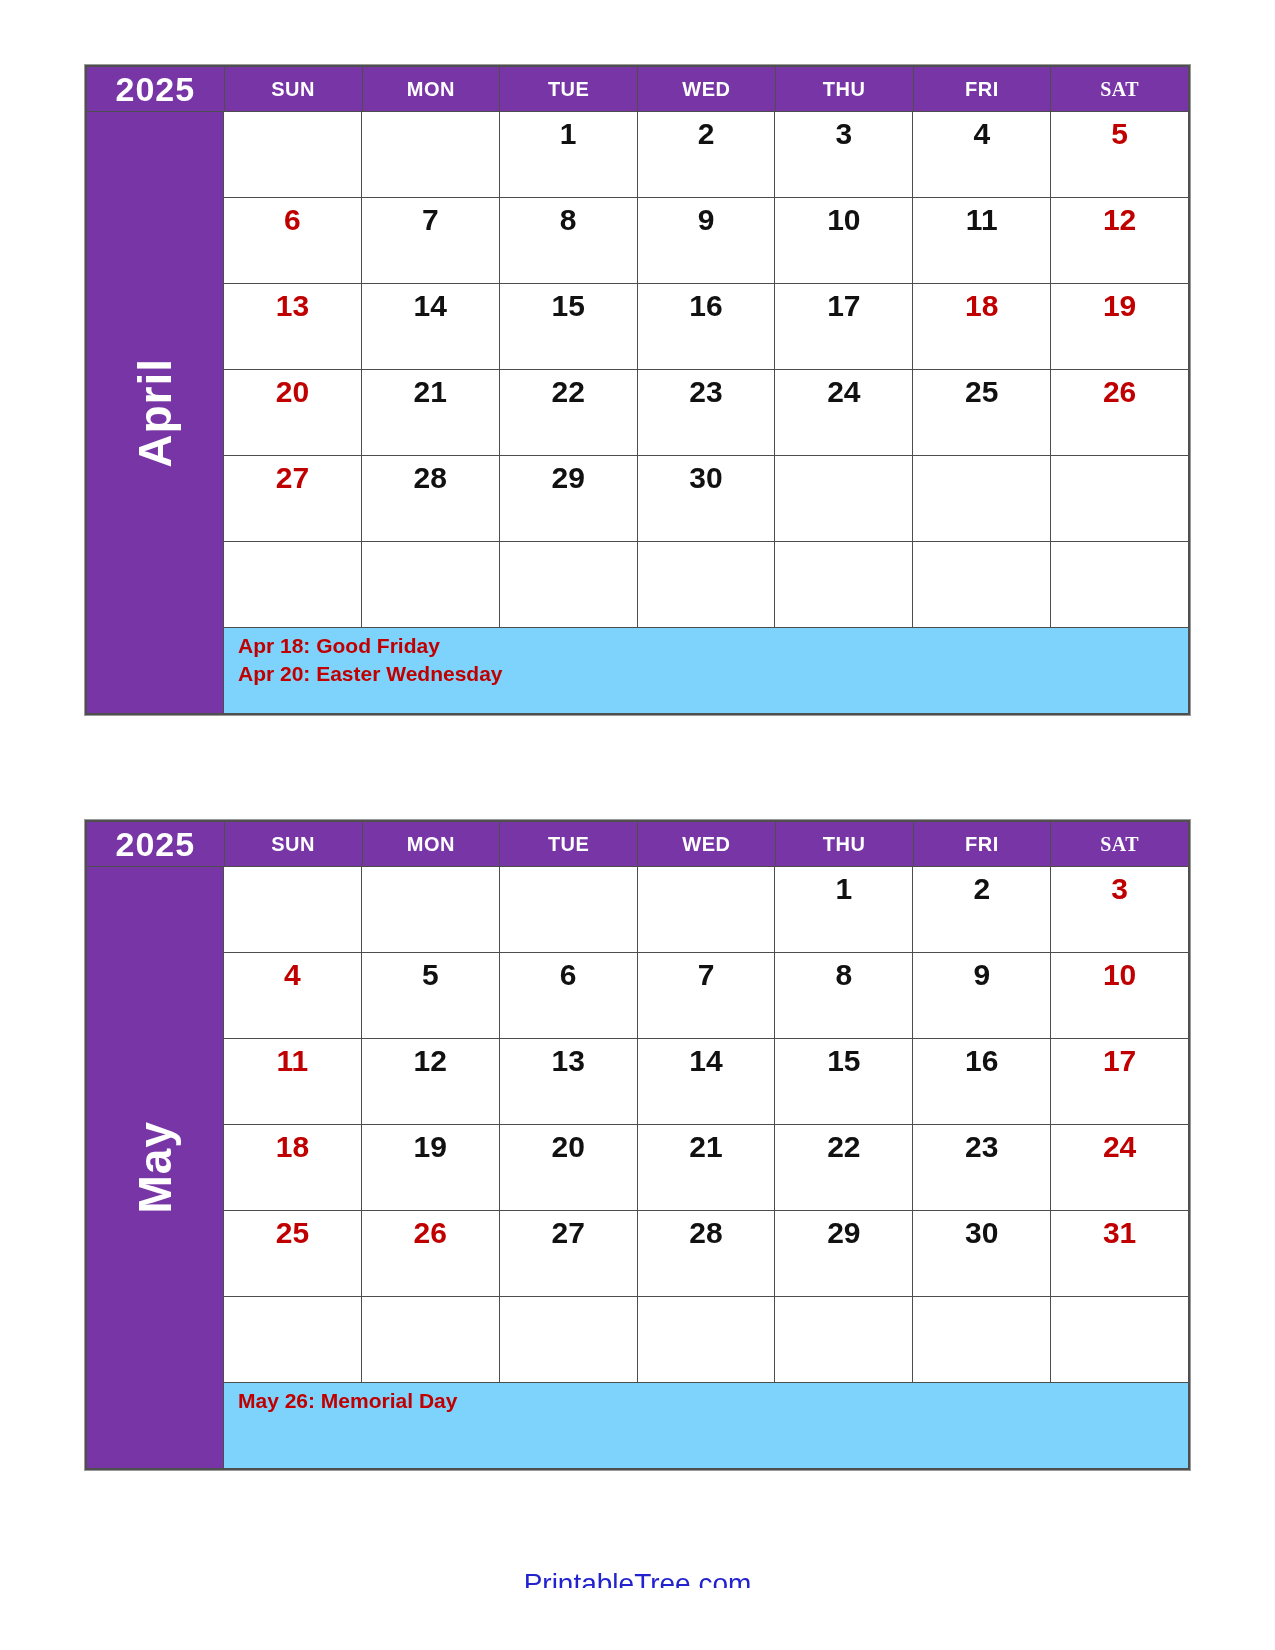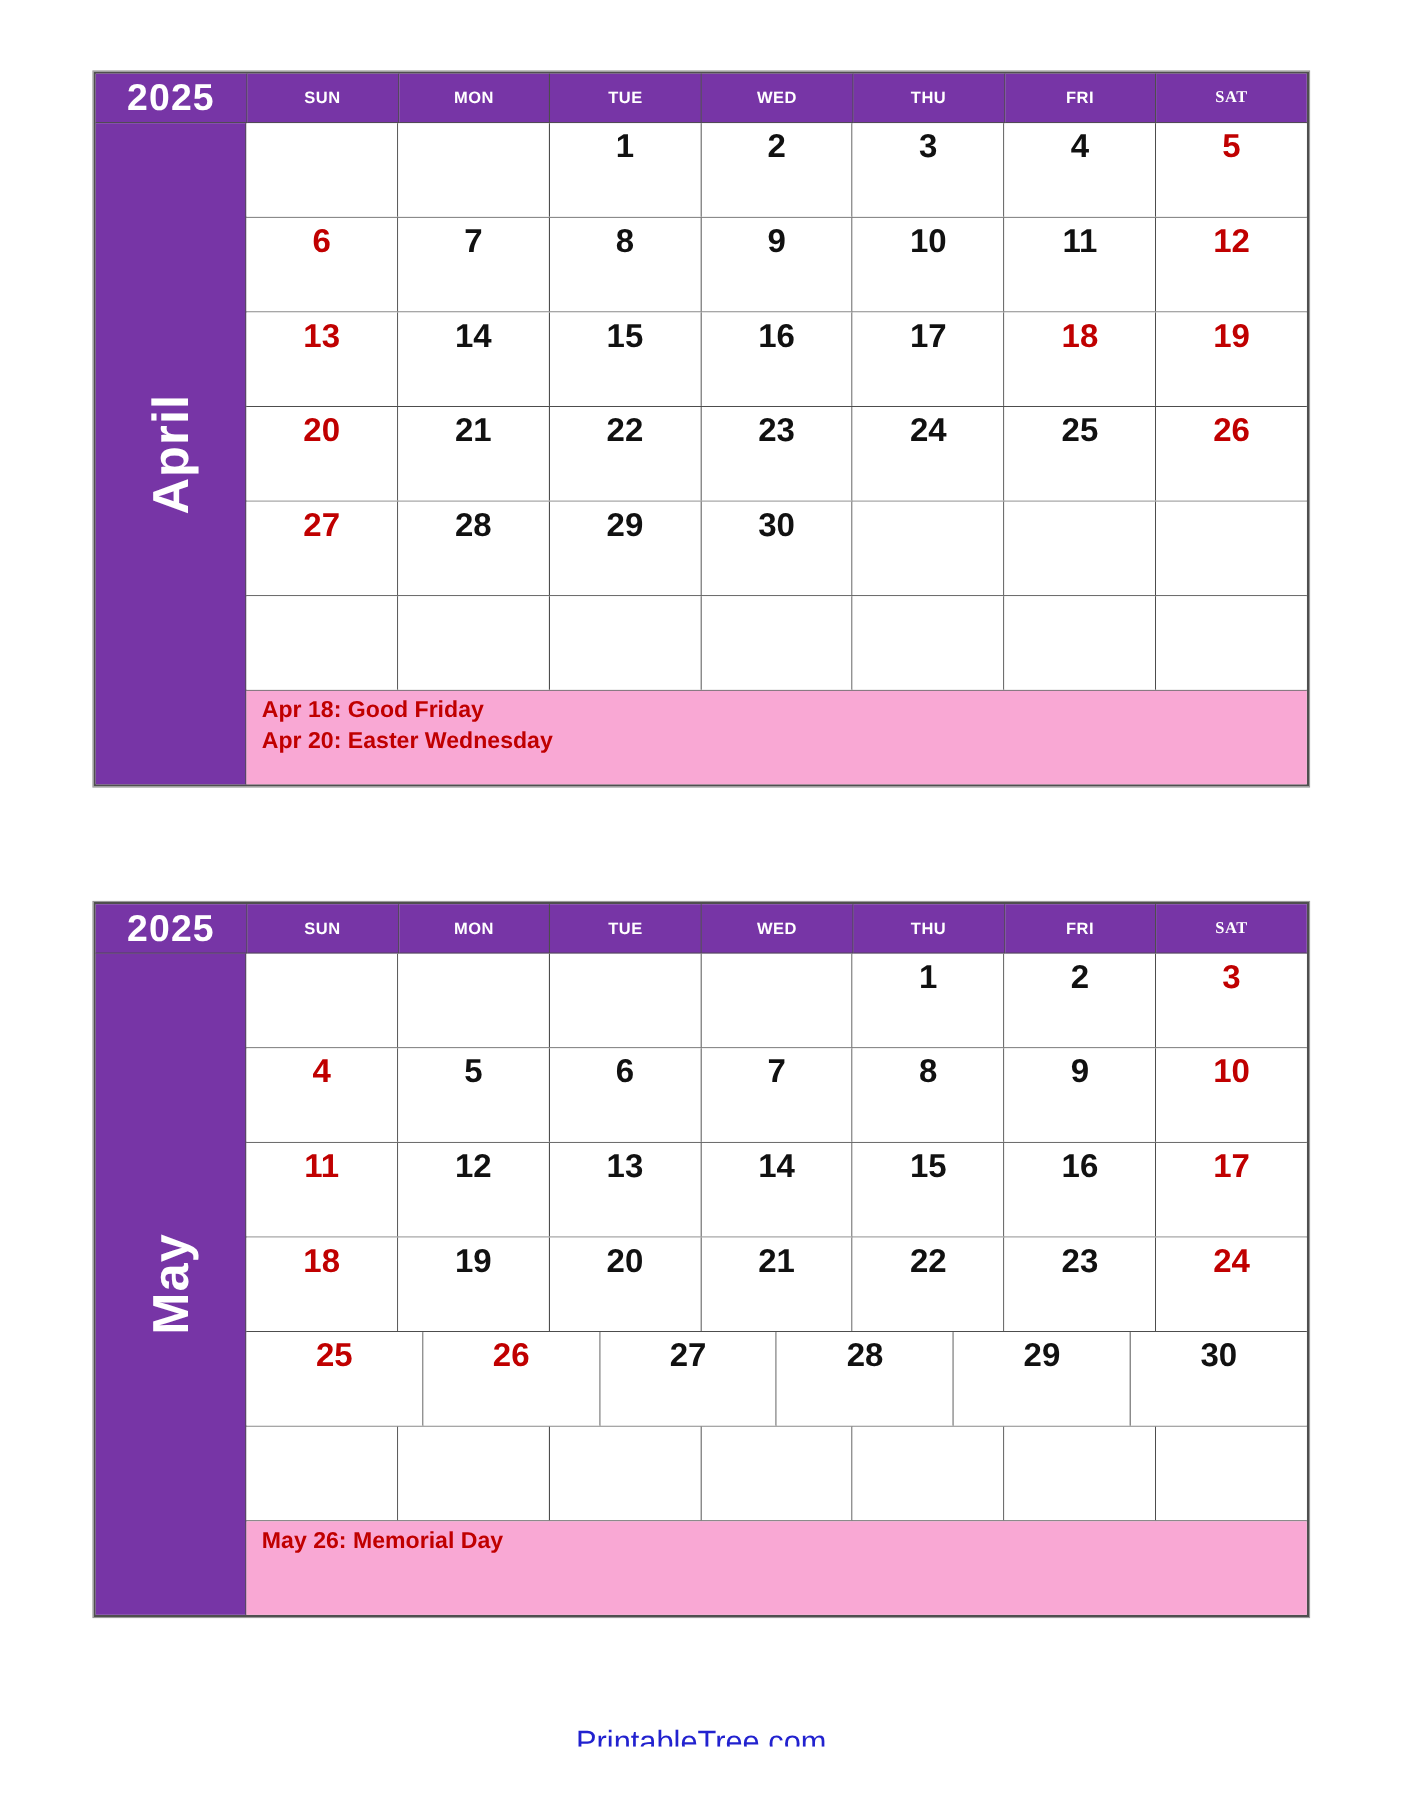--- a/index.html
+++ b/index.html
@@ -25,21 +25,21 @@
   .cal-header { flex:0 0 45px; display:flex; }
   .hcell {
     flex:1 1 0; background:#7735A6;
     border-right:1px solid #4d4d4d;
     border-bottom:1px solid #4d4d4d;
     color:#ffffff; font-weight:bold;
     display:flex; align-items:center; justify-content:center;
   }
   .hcell:last-child { border-right:none;font-family:Liberation Serif, serif; }
   .year-cell { font-size:34px; letter-spacing:1px; }
-  .wd-cell   { font-size:15px; letter-spacing:0.5px; }
+  .wd-cell   { font-size:20px; letter-spacing:0.5px; }
 
   .cal-body { flex:1 1 auto; display:flex; min-height:0; }
   .month-cell {
     flex:0 0 137px; background:#7735A6;
     border-right:1px solid #4d4d4d;
     display:flex; align-items:center; justify-content:center;
   }
   .month-label {
     color:#ffffff; font-weight:bold; font-size:46px;
     writing-mode:vertical-rl; transform:rotate(180deg);
@@ -50,21 +50,21 @@
   .day {
     flex:1 1 0; border-right:1px solid #4d4d4d;
     font-size:30px; font-weight:bold; color:#111111;
     text-align:center; padding-top:5px;
     background:#ffffff;
   }
   .day:last-child { border-right:none; }
   .day.red { color:#C00000; }
 
   .holiday-row {
-    flex:0 0 85px; background:#f9a8d4;
+    flex:0 0 85px; background:#7dd3fc;
     padding:4px 32px 0 14px;
   }
   .holiday-line {
     color:#C00000; font-weight:bold; font-size:21px; line-height:1.35;
   }
 
   .footer {
     position:absolute; left:0; top:1568px; width:1275px;
     text-align:center;
   }
@@ -208,20 +208,21 @@
             <div class="day">23</div>
             <div class="day red">24</div>
           </div>
           <div class="week">
             <div class="day red">25</div>
             <div class="day red">26</div>
             <div class="day">27</div>
             <div class="day">28</div>
             <div class="day">29</div>
             <div class="day">30</div>
+            <div class="day red">31</div>
           </div>
           <div class="week">
             <div class="day"></div>
             <div class="day"></div>
             <div class="day"></div>
             <div class="day"></div>
             <div class="day"></div>
             <div class="day"></div>
             <div class="day"></div>
           </div>

